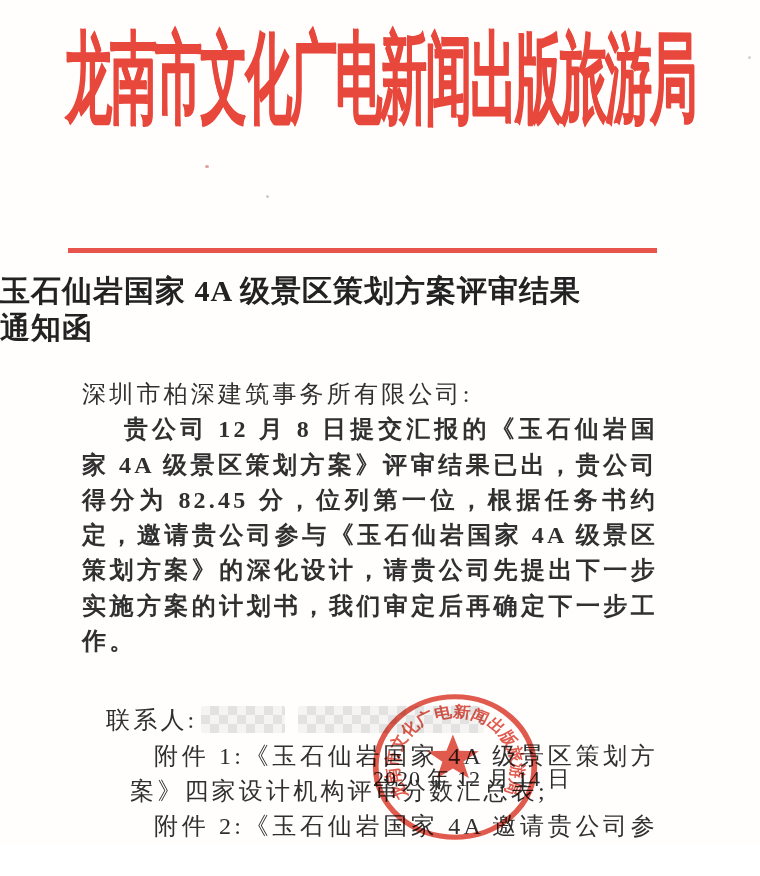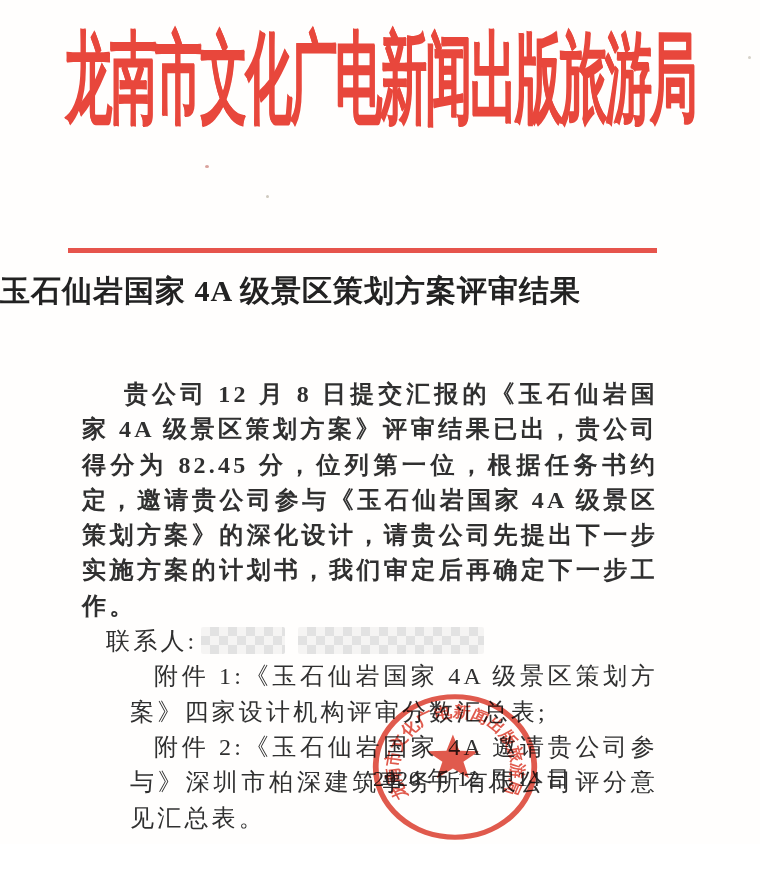--- a/index.html
+++ b/index.html
@@ -58,21 +58,21 @@
     line-height: 35.3px;
     letter-spacing: 3.2px;
     color: #303030;
   }
   .body-block p {
     text-align: justify;
     text-align-last: left;
   }
   .p-recipient { text-indent: 0; }
   .p-main { text-indent: 42px; font-weight: bold; }
-  .p-contact { text-indent: 24px; text-align: center; white-space: nowrap; }
+  .p-contact { text-indent: 24px; text-align: center; white-space: nowrap; margin-top: 44px; }
   .p-attach { text-indent: 24px; margin-left: 48px; }
 
   .redact {
     display: inline-block;
     vertical-align: -5px;
     height: 27px;
     background: repeating-conic-gradient(#e2e2e2 0% 25%, #f5f4f3 0% 50%) 0 0 / 18px 18px;
     filter: blur(0.6px);
     border-radius: 2px;
   }
@@ -108,23 +108,25 @@
 <body>
 
 <div class="page">
 
   <div class="letterhead">龙南市文化广电新闻出版旅游局</div>
 
   <div class="red-rule"></div>
 
   <div class="doc-title">
     <span>玉石仙岩国家 4A 级景区策划方案评审结果</span><br>
+    <span>通知函</span>
   </div>
 
   <div class="body-block">
+    <p class="p-recipient">深圳市柏深建筑事务所有限公司:</p>
     <p class="p-main">贵公司 12 月 8 日提交汇报的《玉石仙岩国家 4A 级景区策划方案》评审结果已出，贵公司得分为 82.45 分，位列第一位，根据任务书约定，邀请贵公司参与《玉石仙岩国家 4A 级景区策划方案》的深化设计，请贵公司先提出下一步实施方案的计划书，我们审定后再确定下一步工作。</p>
     <p class="p-contact">
       <span>联系人:</span><span class="redact redact-1"></span><span class="redact redact-2"></span>
     </p>
     <p class="p-attach">附件 1:《玉石仙岩国家 4A 级景区策划方案》四家设计机构评审分数汇总表;</p>
     <p class="p-attach">附件 2:《玉石仙岩国家 4A 邀请贵公司参与》深圳市柏深建筑事务所有限公司评分意见汇总表。</p>
   </div>
 
   <div class="date-line">2020 年 12 月 14 日</div>
 

